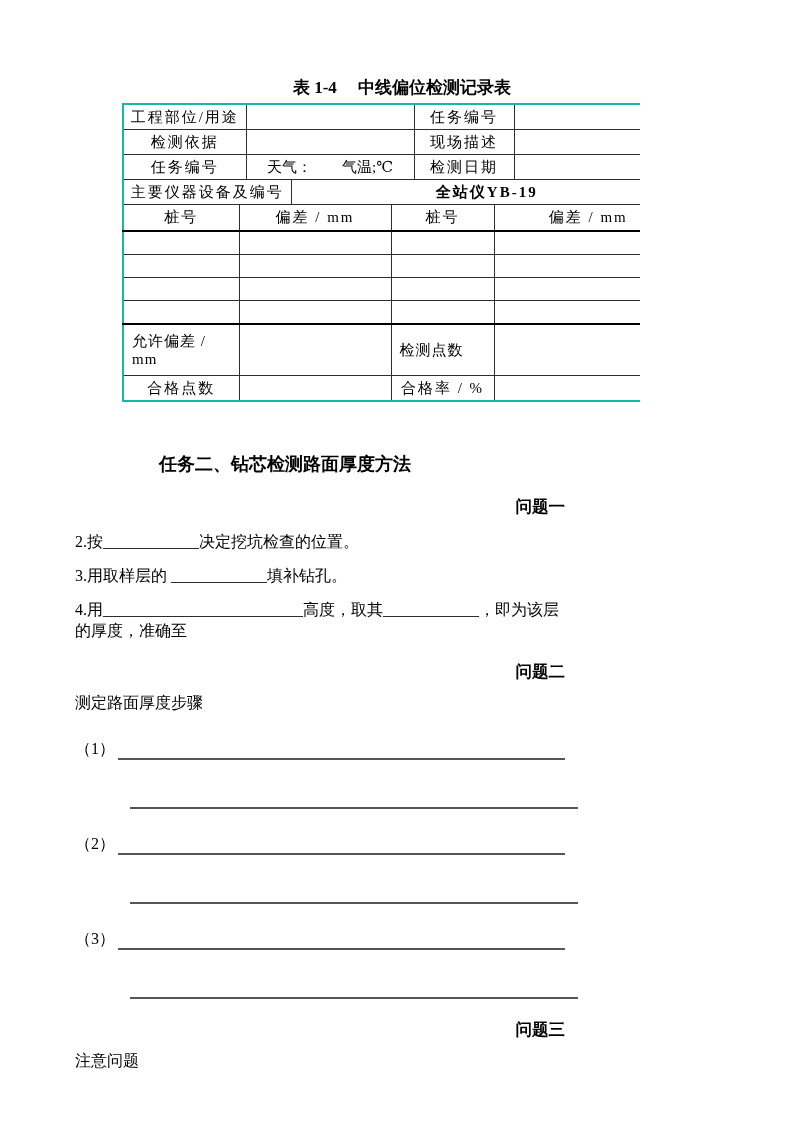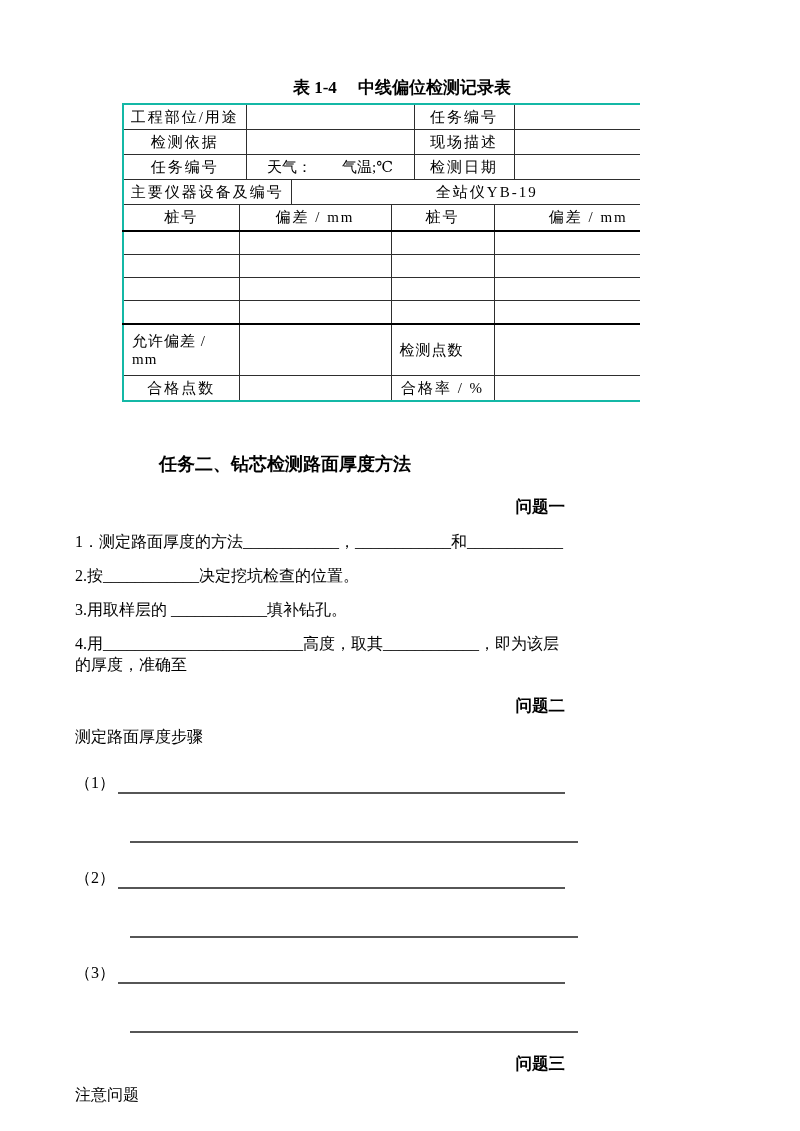--- a/index.html
+++ b/index.html
@@ -14,21 +14,21 @@
   table.rec td{border:1px solid #2e2e2e;font-size:15px;text-align:center;
                padding:0 3px;overflow:hidden;vertical-align:middle;}
   td.lbl{letter-spacing:2px;}
   tr.info td{height:24px;}
   tr.equip td{height:24px;}
   tr.ghead td{height:25px;border-bottom:2px solid #000;letter-spacing:2px;}
   tr.empty td{height:22px;}
   tr.tall td{height:50px;border-top:2px solid #000;}
   tr.tall td.lbl{ text-align:left;letter-spacing:1px;padding-left:8px;}
   tr.last td{height:24px;}
-  .equip-val{font-size:16px;letter-spacing:2px;}
+  .equip-val{font-size:16px;letter-spacing:2px;font-weight:bold;}
 
   .sig-line{margin:10px 0 0 122px;font-size:15px;white-space:pre;}
 
   
   .task{padding:0 75px;}
   .task-title{margin:50px 70px 8px 0;text-align:center;font-weight:bold;font-size:18px;}
   .qhead{font-weight:bold;font-size:16.5px;margin:20px 0 6px 0;text-align:right;}
   .tline{font-size:16px;line-height:21px;margin:13px 0;white-space:pre-wrap;}
   .intro{font-size:16px;margin:10px 0 2px 0;}
 
@@ -130,21 +130,20 @@
       <td colspan="2"></td>
     </tr>
   </tbody>
     </table>
 
 
   <div class="task">
     <div class="task-title">任务二、钻芯检测路面厚度方法</div>
 
     <div class="qhead">问题一</div>
-    <p class="tline">1．测定路面厚度的方法____________，____________和____________</p>
     <p class="tline">2.按____________决定挖坑检查的位置。</p>
     <p class="tline">3.用取样层的 ____________填补钻孔。</p>
     <p class="tline">4.用_________________________高度，取其____________，即为该层的厚度，准确至</p>
 
     <div class="qhead">问题二</div>
     <p class="intro">测定路面厚度步骤</p>
 
     <div class="ans-item">
       <div class="ans-row">
         <span class="ans-label">（1）</span>

